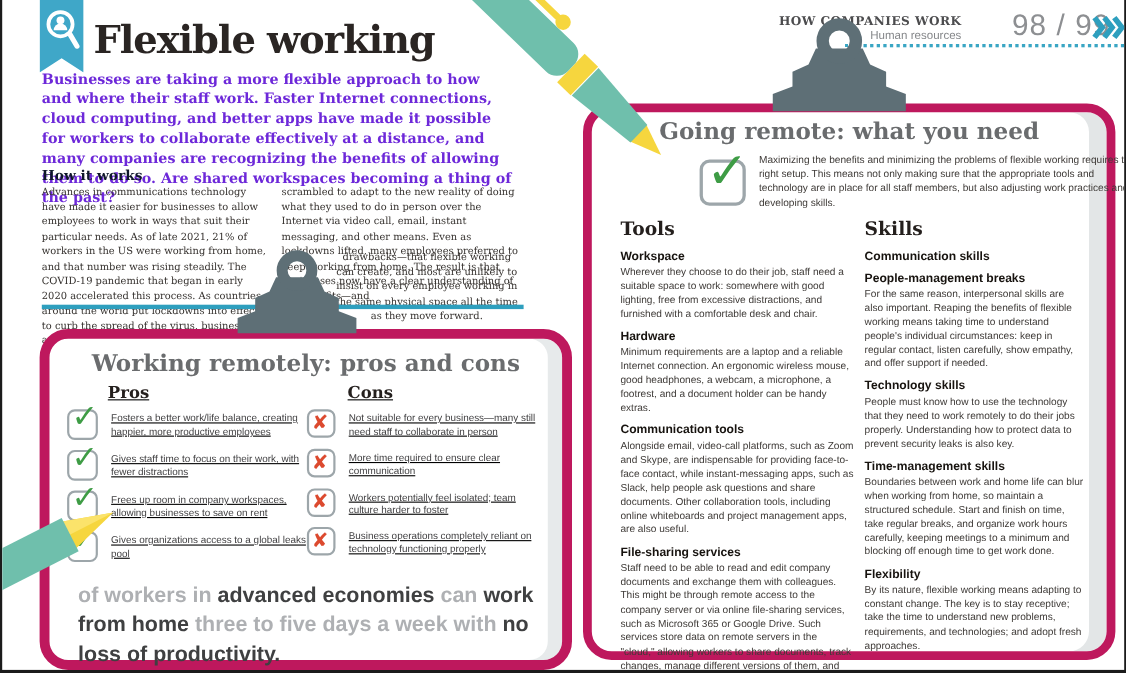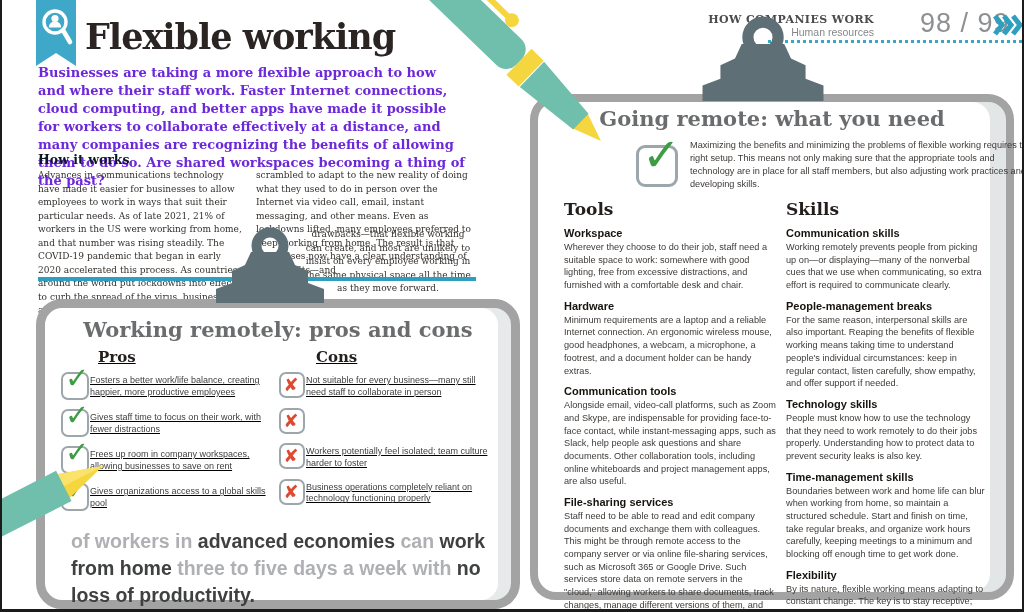--- a/index.html
+++ b/index.html
@@ -20,29 +20,29 @@
   .hiw-h{position:absolute;left:36px;top:152px;font:bold 12.5px "DejaVu Serif",serif;color:#0f172a;margin:0;}
   .hiw-col{font:9px "DejaVu Serif",serif;color:#34302d;line-height:1.5;margin:0;}
   .hiw1{position:absolute;left:36px;top:169px;width:208px;}
   .hiw2a{position:absolute;left:254px;top:169px;width:218px;}
   .hiw2b{position:absolute;left:254px;top:228px;width:218px;text-align:center;padding-left:46px;box-sizing:border-box;}
   .rule{position:absolute;top:277px;height:4px;background:#2e9fbe;}
   .rule1{left:36px;width:202px;}
   .rule2{left:254px;width:220px;}
 
   
-  .board{position:absolute;background:#fff;border:9px solid #a3a3a3;border-radius:26px;box-sizing:border-box;}
+  .board{position:absolute;background:#fff;border:9px solid #be185d;border-radius:26px;box-sizing:border-box;}
   .board-left{left:34px;top:299px;width:484px;height:310px;box-shadow:inset -13px 0 0 rgba(169,178,182,.28);}
   .board-right{left:528px;top:94px;width:484px;height:506px;border-width:8px;box-shadow:inset -16px 0 0 rgba(169,178,182,.33);}
   .board-title{text-align:center;font:bold 21px "DejaVu Serif",serif;color:#6a6c6e;margin:9px 0 0 0;}
 
   .pc-cols{display:flex;margin:6px 14px 0 16px;text-decoration:underline;}
   .pc-col{width:50%;}
   .pc-h{font:bold 15px "DejaVu Serif",serif;color:#241f1d;margin:0 0 6px 37px;}
-  .row{display:flex;align-items:flex-start;gap:1px;margin:0 0 9px 0;}
+  .row{display:flex;align-items:flex-start;gap:12px;margin:0 0 9px 0;}
   .row p{margin:0;font:9px "Liberation Sans",sans-serif;color:#414042;line-height:1.32;padding-top:3px;}
   .tick{width:24px;height:24px;border:2.5px solid #9da6aa;border-radius:7px;background:#fff;position:relative;flex:none;}
   .tick::after{content:"✓";position:absolute;left:2px;top:-13px;font:bold 29px "DejaVu Sans",sans-serif;color:#3e9c45;}
   .cross{width:22px;height:22px;border:2.5px solid #9da6aa;border-radius:7px;background:#fff;position:relative;flex:none;}
   .cross::after{content:"✘";position:absolute;left:2.5px;top:0px;font:bold 18px "DejaVu Sans",sans-serif;color:#dc4a2f;}
 
   .stat{margin:8px 26px 0 26px;font:bold 19.5px "Liberation Sans",sans-serif;line-height:27px;}
   .stat-num{float:left;height:50px;margin:2px 10px 0 0;font:bold 58px "Liberation Sans",sans-serif;color:#a6a8ab;letter-spacing:-3px;line-height:44px;}
   .stat-pct{font:44px "Liberation Sans",sans-serif;color:#b0b2b5;letter-spacing:0;}
   .seg-g{color:#aeb0b3;font-weight:bold;}
@@ -109,31 +109,32 @@
         <div class="row">
           <span class="tick"></span>
           <p>Gives staff time to focus on their work, with fewer distractions</p>
         </div>
         <div class="row">
           <span class="tick"></span>
           <p>Frees up room in company workspaces, allowing businesses to save on rent</p>
         </div>
         <div class="row">
           <span class="tick"></span>
-          <p>Gives organizations access to a global skills pool</p>
+          <p>Gives organizations access to a global leaks pool</p>
         </div>
       </div>
       <div class="pc-col">
         <h4 class="pc-h">Cons</h4>
         <div class="row">
           <span class="cross"></span>
           <p>Not suitable for every business—many still need staff to collaborate in person</p>
         </div>
         <div class="row">
           <span class="cross"></span>
+          <p>More time required to ensure clear communication</p>
         </div>
         <div class="row">
           <span class="cross"></span>
           <p>Workers potentially feel isolated; team culture harder to foster</p>
         </div>
         <div class="row">
           <span class="cross"></span>
           <p>Business operations completely reliant on technology functioning properly</p>
         </div>
       </div>
@@ -172,21 +173,20 @@
         <div class="sub">
           <h4>File-sharing services</h4>
           <p>Staff need to be able to read and edit company documents and exchange them with colleagues. This might be through remote access to the company server or via online file-sharing services, such as Microsoft 365 or Google Drive. Such services store data on remote servers in the "cloud," allowing workers to share documents, track changes, manage different versions of them, and tag other users wherever they are.</p>
         </div>
 
       </div>
       <div class="ts-col2">
         <h4 class="ts-h">Skills</h4>
         <div class="sub">
           <h4>Communication skills</h4>
-          <p>Working remotely prevents people from picking up on—or displaying—many of the nonverbal cues that we use when communicating, so extra effort is required to communicate clearly.</p>
         </div>
         <div class="sub">
           <h4>People-management breaks</h4>
           <p>For the same reason, interpersonal skills are also important. Reaping the benefits of flexible working means taking time to understand people's individual circumstances: keep in regular contact, listen carefully, show empathy, and offer support if needed.</p>
         </div>
         <div class="sub">
           <h4>Technology skills</h4>
           <p>People must know how to use the technology that they need to work remotely to do their jobs properly. Understanding how to protect data to prevent security leaks is also key.</p>
         </div>
         <div class="sub">

